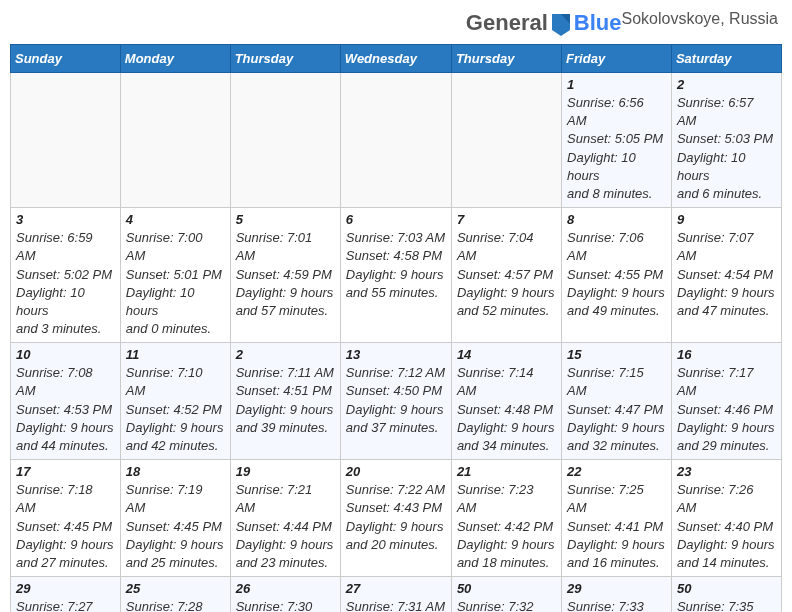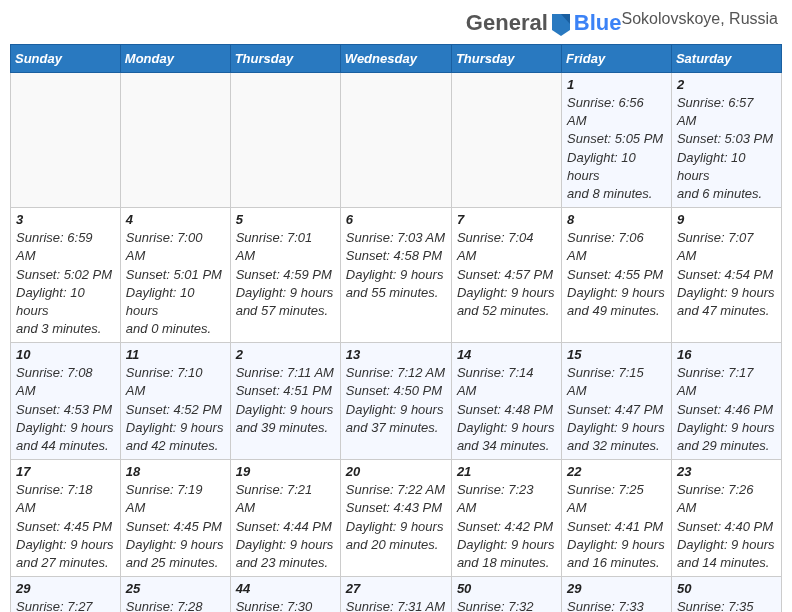--- a/index.html
+++ b/index.html
@@ -228,21 +228,21 @@
       <tr>
         <td>
           <span class="day-num">29</span>
           <div class="day-info">Sunrise: 7:27 AM<br>Sunset: 4:40 PM<br>Daylight: 9 hours<br>and 12 minutes.</div>
         </td>
         <td>
           <span class="day-num">25</span>
           <div class="day-info">Sunrise: 7:28 AM<br>Sunset: 4:39 PM<br>Daylight: 9 hours<br>and 10 minutes.</div>
         </td>
         <td>
-          <span class="day-num">44</span>
+          <span class="day-num">26</span>
           <div class="day-info">Sunrise: 7:30 AM<br>Sunset: 4:38 PM<br>Daylight: 9 hours<br>and 8 minutes.</div>
         </td>
         <td>
           <span class="day-num">27</span>
           <div class="day-info">Sunrise: 7:31 AM<br>Sunset: 4:38 PM<br>Daylight: 9 hours<br>and 6 minutes.</div>
         </td>
         <td>
           <span class="day-num">50</span>
           <div class="day-info">Sunrise: 7:32 AM<br>Sunset: 4:37 PM<br>Daylight: 9 hours<br>and 5 minutes.</div>
         </td>

